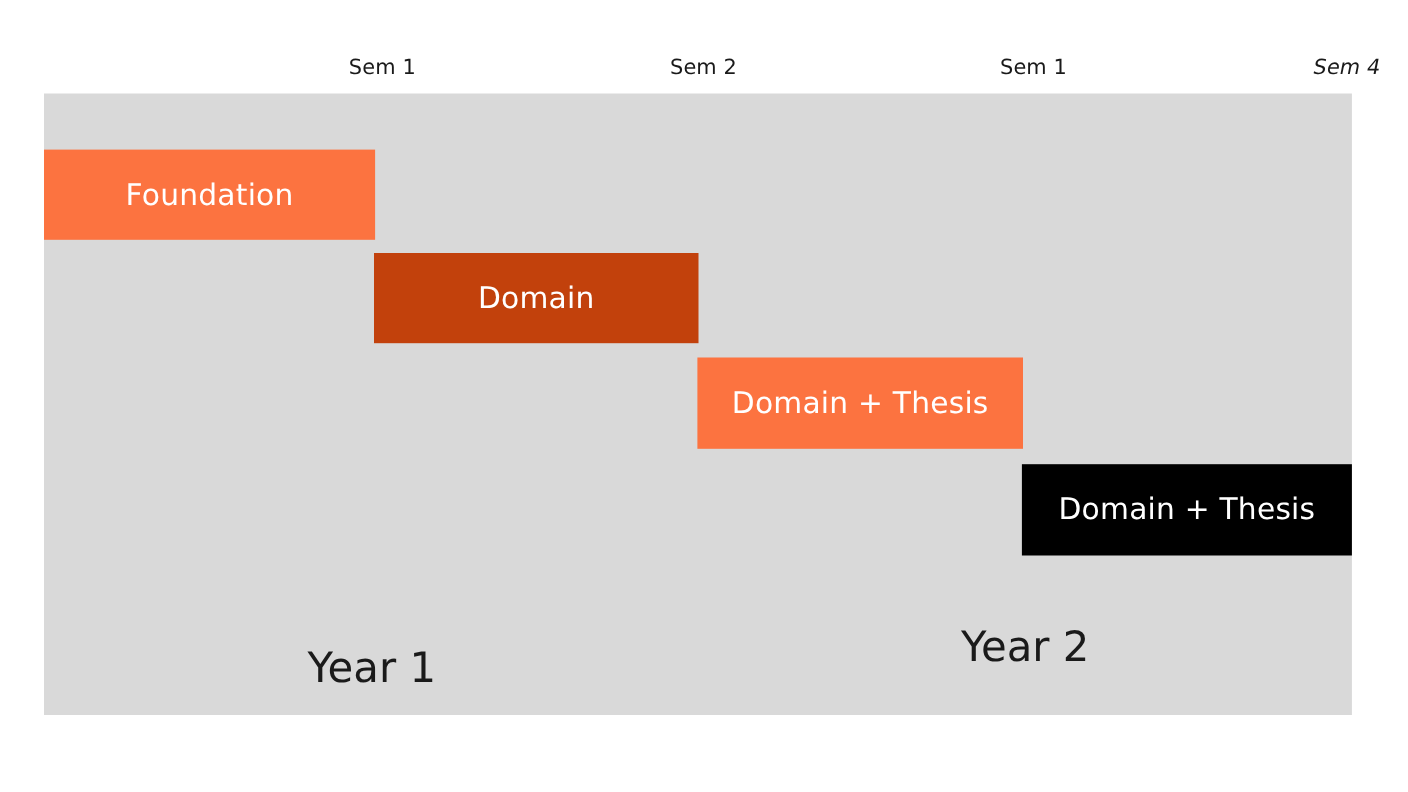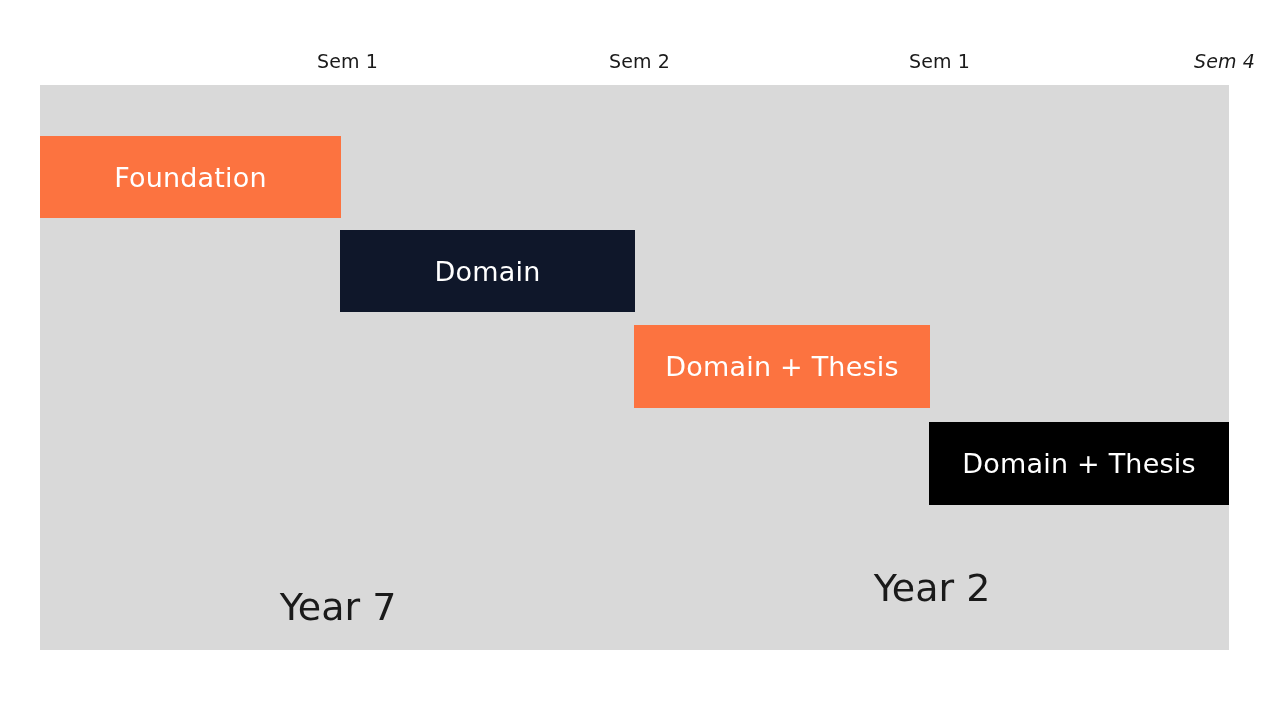--- a/index.html
+++ b/index.html
@@ -80,29 +80,29 @@
 
   <div class="sem-label" style="left:1105px; top:52px; width:150px;font-style:italic;">Sem 4</div>
 
   <div class="panel" style="left:40px; top:85px; width:1189px; height:565px;">
   </div>
 
   <div class="bar" style="left:40px; top:136px; width:301px; height:82px; background:#fc7340;">
     <span class="bar-label">Foundation</span>
   </div>
 
-  <div class="bar" style="left:340px; top:230px; width:295px; height:82px; background:#0f172a;">
+  <div class="bar" style="left:340px; top:230px; width:295px; height:82px; background:#c2410c;">
     <span class="bar-label">Domain</span>
   </div>
 
   <div class="bar" style="left:634px; top:325px; width:296px; height:83px; background:#fc7340;">
     <span class="bar-label">Domain + Thesis</span>
   </div>
 
   <div class="bar" style="left:929px; top:422px; width:300px; height:83px; background:#000000;">
     <span class="bar-label">Domain + Thesis</span>
   </div>
 
-  <div class="year-label" style="left:188px; top:588px; width:300px;">Year 7</div>
+  <div class="year-label" style="left:188px; top:588px; width:300px;">Year 1</div>
 
   <div class="year-label" style="left:782px; top:569px; width:300px;">Year 2</div>
 
 </div>
 
 </body></html>

